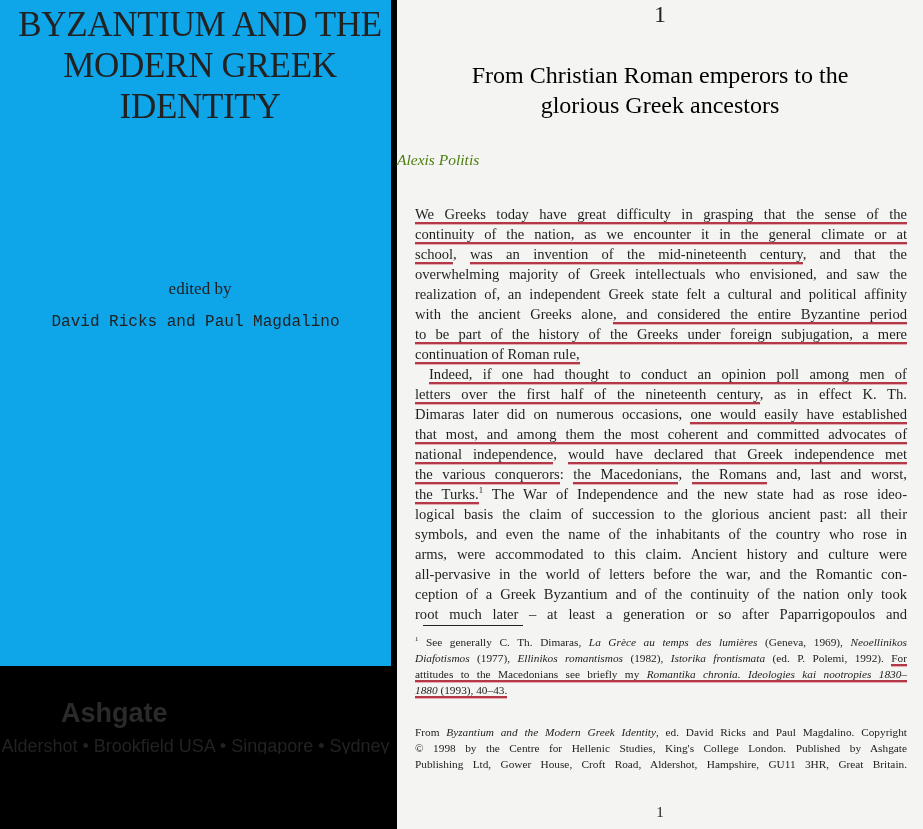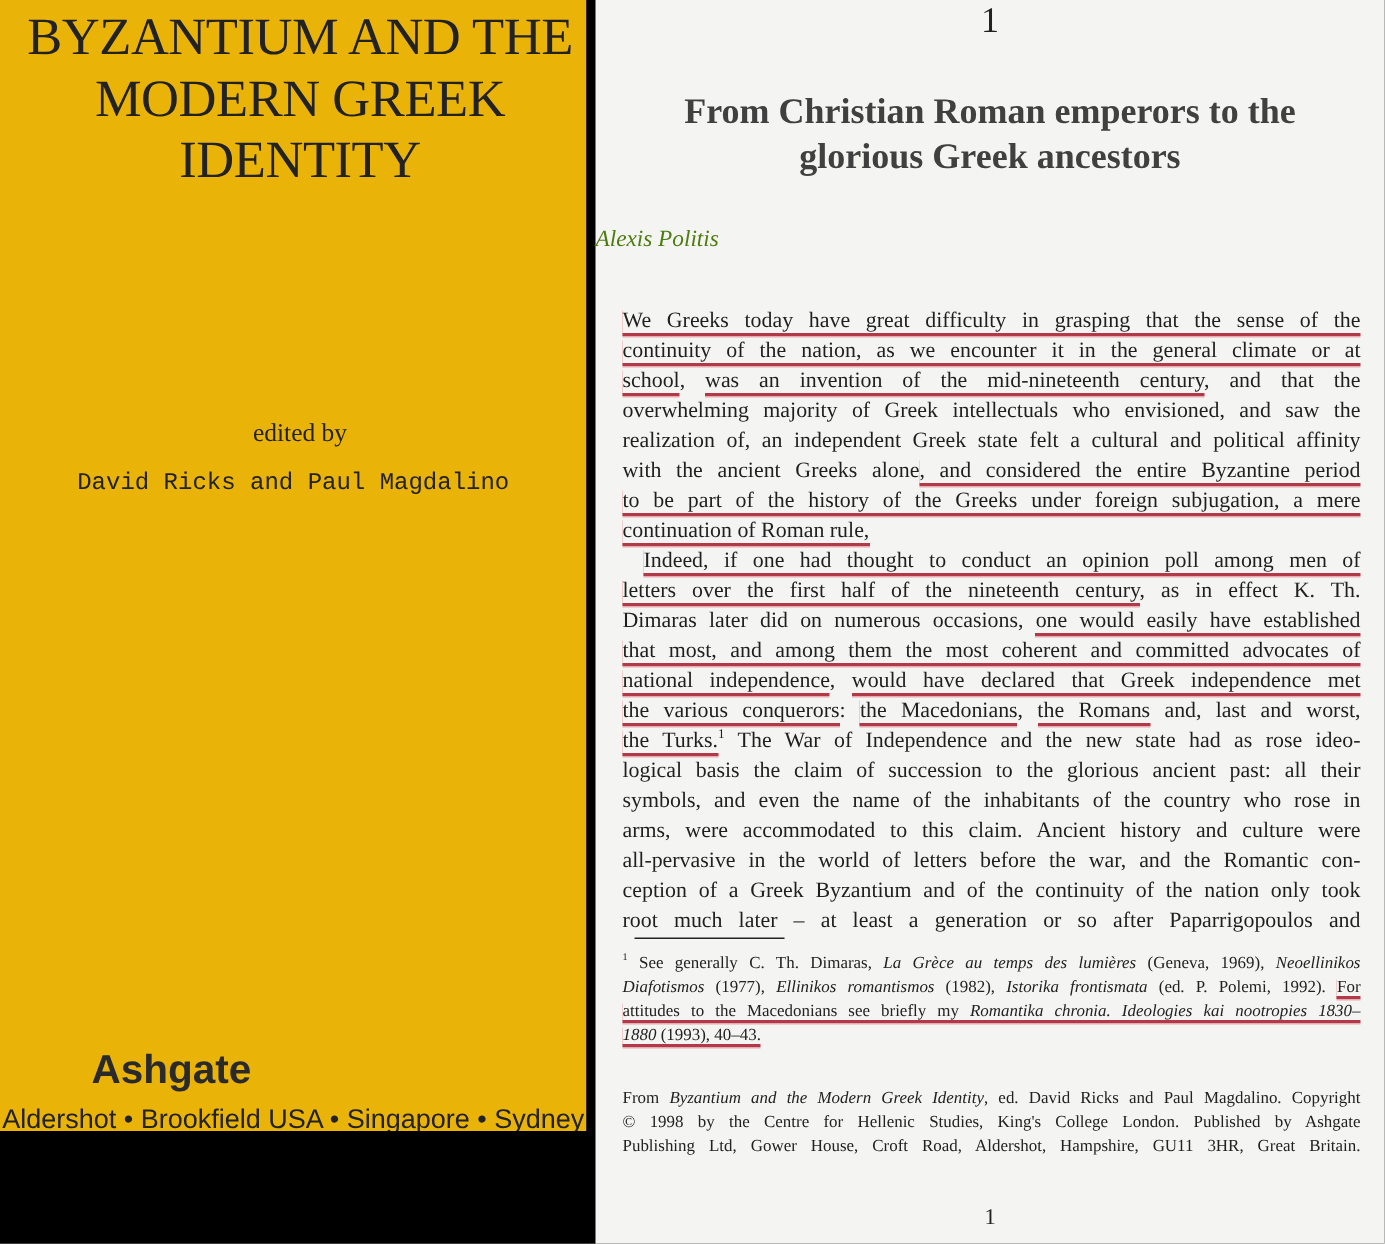--- a/index.html
+++ b/index.html
@@ -1,30 +1,30 @@
 <!DOCTYPE html>
 <html><head>
   <meta charset="utf-8">
   <style>
     html, body { margin: 0; padding: 0; }
     body { width: 923px; height: 829px; position: relative; background: #000; overflow: hidden; font-family: "Liberation Serif", serif; color: #1d1d1d; }
-    .left-page { position: absolute; left: 0; top: 0; width: 391px; height: 754px; background: #eab308; }
+    .left-page { position: absolute; left: 0; top: 0; width: 391px; height: 666px; background: #0ea5e9; }
     .divider { position: absolute; left: 391px; top: 0; width: 6px; height: 829px; background: #000; }
     .right-page { position: absolute; left: 397px; top: 0; width: 526px; height: 829px; background: #f4f4f2; }
     .bottom-black { position: absolute; left: 0; top: 754px; width: 391px; height: 75px; background: #000; }
 
     .book-title { position: absolute; left: 0; top: 4px; width: 400px; text-align: center; font-size: 35px; line-height: 41px; letter-spacing: -0.3px; color: #222; }
     .book-title div { white-space: nowrap; }
     .edited-by { position: absolute; left: 0; top: 279px; width: 400px; text-align: center; font-size: 17px; color: #222; }
     .editors { position: absolute; left: 0; top: 313px; width: 391px; text-align: center; font-size: 16px; color: #222; white-space: nowrap; font-family: Liberation Mono, monospace; }
     .publisher { position: absolute; left: 16px; top: 698px; width: 310px; margin-left: 45px; text-align: left; font-family: "Liberation Sans", sans-serif; font-weight: bold; font-size: 27px; color: #2a2a2a; }
     .locations { position: absolute; left: 0; top: 736px; width: 391px; text-align: center; font-family: "Liberation Sans", sans-serif; font-size: 18px; color: #222; white-space: nowrap; }
 
     .chap-num { position: absolute; left: 0; top: 1px; width: 526px; text-align: center; font-size: 24px; color: #222; }
-    .chap-title { position: absolute; left: 0; top: 60px; width: 526px; text-align: center; font-size: 24px; line-height: 30px; font-weight: bold; color: #404040; }
+    .chap-title { position: absolute; left: 0; top: 60px; width: 526px; text-align: center; font-size: 24px; line-height: 30px; font-weight: normal; color: #000000; }
     .author { position: absolute; left: 0; top: 151px; width: 526px; text-align: left; font-size: 15.5px; font-style: italic; color: #4d7c0f; }
 
     .body { position: absolute; left: 18px; top: 204px; width: 492px; font-size: 14.6px; line-height: 20px; color: #1f1f1f; }
     .line { height: 20px; white-space: nowrap; text-align: justify; text-align-last: justify; position: relative; }
     .line.last { text-align-last: left; }
     .indent { padding-left: 14px; }
     .ul { border-bottom: 2px solid #b23a48; box-shadow: 0 1px 0 #e8a9b0; }
     .sc { font-variant: small-caps; font-size: 0.85em; }
     sup { font-size: 0.6em; line-height: 0; }
 

